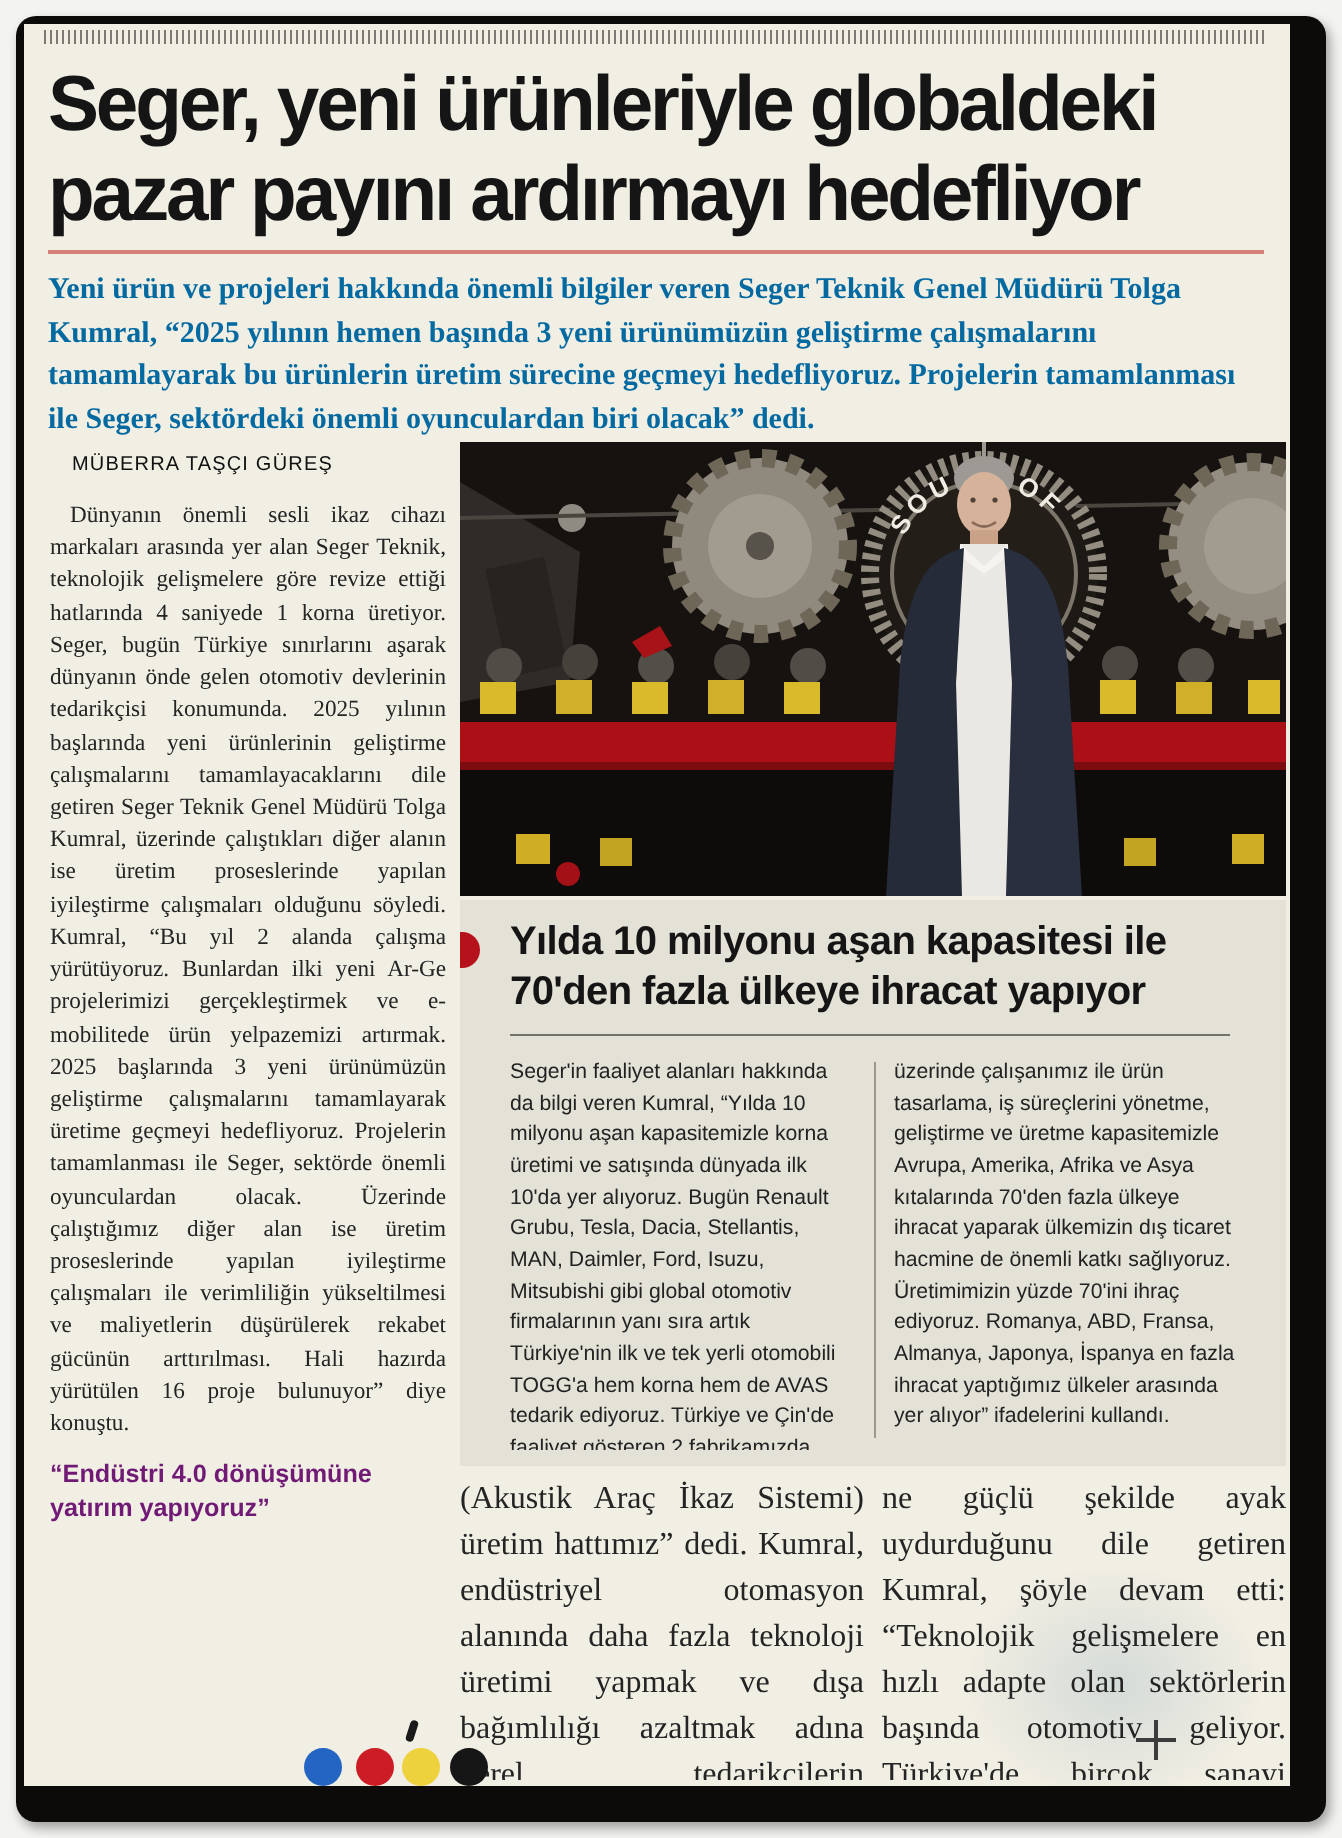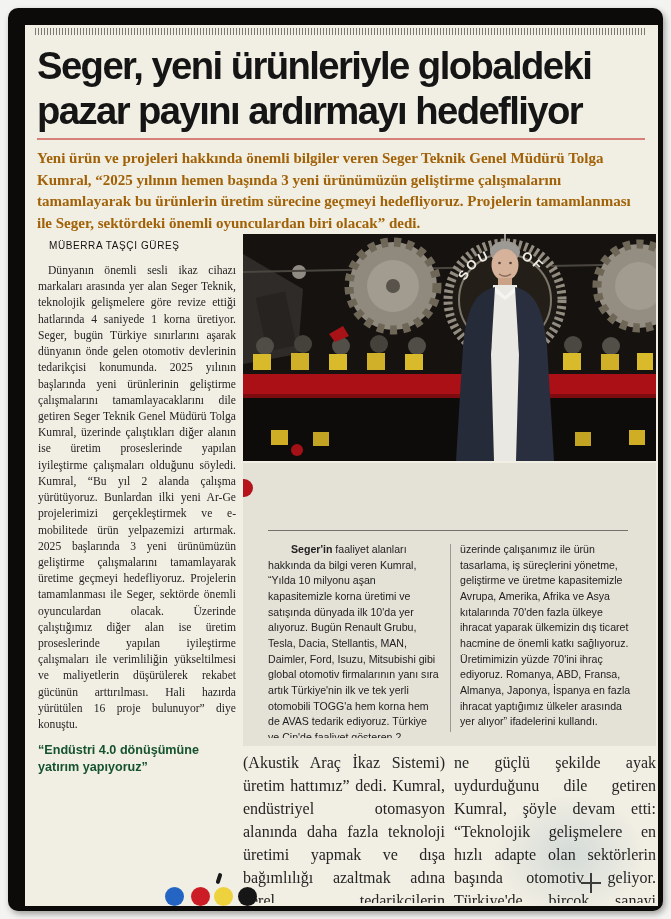--- a/index.html
+++ b/index.html
@@ -1,21 +1,21 @@
 <!DOCTYPE html>
 <html><head>
 <meta charset="utf-8">
 <style>
   * { margin:0; padding:0; box-sizing:border-box; }
   html,body { width:671px; height:919px; }
   body { background:#f3f3f1; font-family:"Liberation Sans", sans-serif; overflow:hidden; }
 
   .frame {
     position:absolute; left:8px; top:8px; width:655px; height:903px;
-    background:#0d0b0a; border-radius:10px; padding:17px;
+    background:#0d0b0a; border-radius:10px; padding:4px;
     box-shadow: 2px 3px 6px rgba(0,0,0,.35);
   }
   .page {
     position:relative; width:633px; height:881px;
     background:#f1eee3; overflow:hidden;
   }
 
   .perf {
     position:absolute; left:10px; top:3px; width:612px; height:7px;
     background:repeating-linear-gradient(90deg,#55534e 0 1px, transparent 1px 3px);
@@ -28,41 +28,41 @@
     color:#151515; transform:scaleX(.98); transform-origin:left top;
   }
   .red-rule {
     position:absolute; left:12px; top:113px; width:608px; height:2px;
     background:#c94540; opacity:.65;
   }
 
   .lead {
     position:absolute; left:12px; top:123px; width:608px;
     font-family:"Liberation Serif", serif; font-weight:700;
-    font-size:15px; line-height:1.44; color:#a16207;
+    font-size:15px; line-height:1.44; color:#0369a1;
   }
 
   .byline {
     position:absolute; left:24px; top:215px;
     font-size:10px; font-weight:400; letter-spacing:.6px; color:#111;
   }
 
   .serif { font-family:"Liberation Serif", serif; color:#242424; }
 
   .col-left {
     position:absolute; left:13px; top:238px; width:198px; height:640px; overflow:hidden;
   }
   .col-left .body-par {
     font-size:11.6px; line-height:1.4; text-align:justify;
   }
   .col-left .body-par.first { text-indent:10px; }
   .sub2 {
     margin-top:9px; margin-bottom:2px;
     font-family:"Liberation Sans", sans-serif; font-weight:700;
-    font-size:12.6px; line-height:1.3; color:#14532d;
+    font-size:12.6px; line-height:1.3; color:#701a75;
   }
 
   .photo {
     position:absolute; left:218px; top:209px; width:413px; height:227px;
     background:#141110; overflow:hidden;
   }
 
   .feature-box {
     position:absolute; left:218px; top:438px; width:413px; height:283px;
     background:#e4e1d7; overflow:hidden;
@@ -78,21 +78,21 @@
   }
   .feature-rule {
     position:absolute; left:25px; top:67px; width:360px; height:1px; background:#73716c;
   }
   .feature-cols {
     position:absolute; left:25px; top:79px; width:376px; height:196px;
     display:flex; overflow:hidden;
   }
   .fcol { width:173px; font-size:10.6px; line-height:1.48; color:#222; }
   .fcol-div { width:1px; background:#9b988f; margin:2px 9px 6px 9px; }
-  .fcol b { font-weight:700;margin-left:23px; }
+  .fcol b { font-weight:400; }
 
   .col-mid, .col-right {
     position:absolute; top:726px; width:202px; height:152px; overflow:hidden;
     font-size:16px; line-height:1.44; text-align:justify;
   }
   .col-mid { left:218px; }
   .col-right { left:429px; }
 
   .watermark {
     position:absolute; left:470px; top:770px; width:150px; height:120px;
@@ -210,20 +210,24 @@
           <path d="M 250 51 L 274 51 L 279 227 L 245 227 Z" fill="#eae8e2"></path>
           <path d="M 250 51 L 262 62 L 274 51 L 274 57 L 262 66 L 250 57 Z" fill="#f6f4f0"></path>
           <path d="M 252 53 C 232 58 224 74 220 112 L 213 227 L 251 227 L 248 120 Z" fill="#262b3a"></path>
           <path d="M 272 53 C 292 58 300 74 304 112 L 311 227 L 273 227 L 276 120 Z" fill="#2a2f3f"></path>
         </g>
       </svg>
     </div>
 
     <div class="feature-box">
       <div class="feature-bullet"></div>
+      <div class="feature-heading">
+        <div>Yılda 10 milyonu aşan kapasitesi ile</div>
+        <div>70'den fazla ülkeye ihracat yapıyor</div>
+      </div>
       <div class="feature-rule"></div>
       <div class="feature-cols">
         <div class="fcol"><b>Seger'in</b><span> faaliyet alanları hakkında da bilgi veren Kumral, “Yılda 10 milyonu aşan kapasitemizle korna üretimi ve satışında dünyada ilk 10'da yer alıyoruz. Bugün Renault Grubu, Tesla, Dacia, Stellantis, MAN, Daimler, Ford, Isuzu, Mitsubishi gibi global otomotiv firmalarının yanı sıra artık Türkiye'nin ilk ve tek yerli otomobili TOGG'a hem korna hem de AVAS tedarik ediyoruz. Türkiye ve Çin'de faaliyet gösteren 2 fabrikamızda 300'ün</span></div>
         <div class="fcol-div"></div>
         <div class="fcol">üzerinde çalışanımız ile ürün tasarlama, iş süreçlerini yönetme, geliştirme ve üretme kapasitemizle Avrupa, Amerika, Afrika ve Asya kıtalarında 70'den fazla ülkeye ihracat yaparak ülkemizin dış ticaret hacmine de önemli katkı sağlıyoruz. Üretimimizin yüzde 70'ini ihraç ediyoruz. Romanya, ABD, Fransa, Almanya, Japonya, İspanya en fazla ihracat yaptığımız ülkeler arasında yer alıyor” ifadelerini kullandı.</div>
       </div>
     </div>
 
     <div class="watermark"></div>
 

